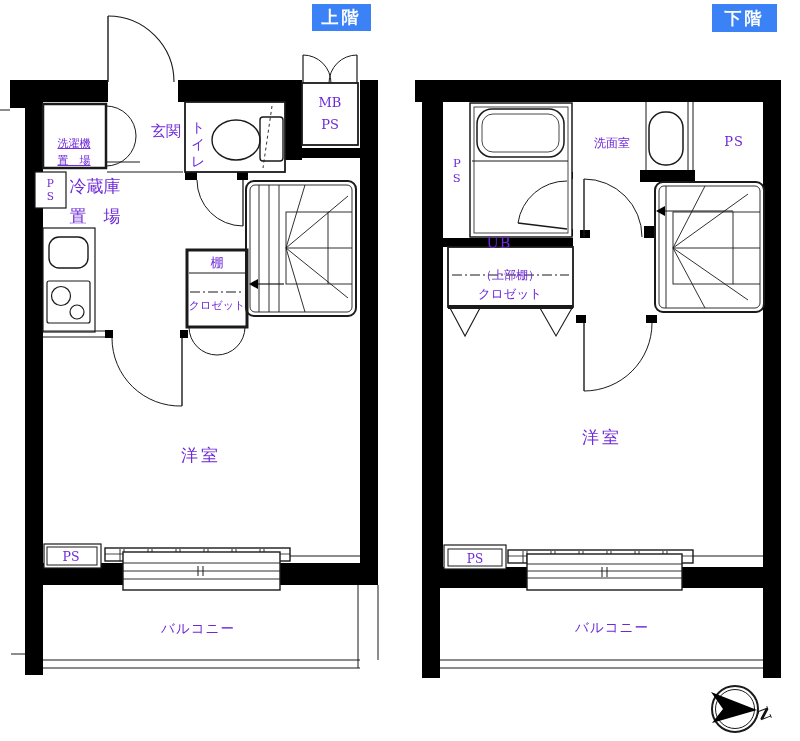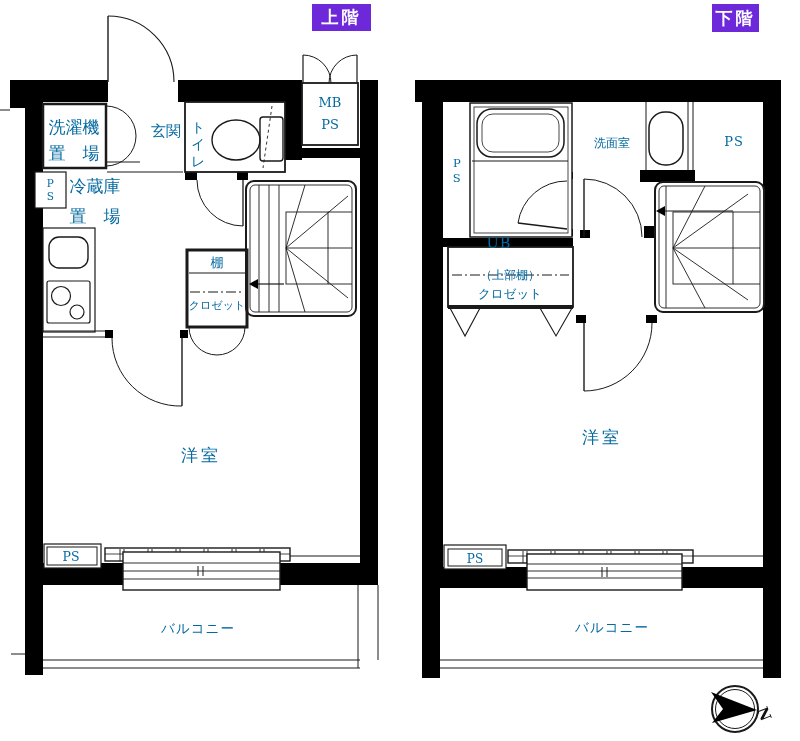--- a/index.html
+++ b/index.html
@@ -3,27 +3,27 @@
 <meta charset="utf-8">
 <style>
   html,body{margin:0;padding:0;background:#fff;}
   .stage{
     position:relative;width:800px;height:741px;background:#ffffff;
     font-family:"DejaVu Serif","Liberation Serif",serif;color:#111;overflow:hidden;
   }
   .stage svg{position:absolute;left:0;top:0;}
   .lbl{
     position:absolute;transform:translate(-50%,-50%);
-    text-align:center;white-space:pre-line;line-height:1.55;color:#0369a1;
+    text-align:center;white-space:pre-line;line-height:1.55;color:#6d28d9;
   }
   .vert{
     writing-mode:vertical-rl;text-orientation:upright;letter-spacing:2px;line-height:1;
   }
   .badge{
-    position:absolute;background:#6d28d9;color:#fff;display:flex;
+    position:absolute;background:#3b82f6;color:#fff;display:flex;
     align-items:center;justify-content:center;font-weight:bold;
     font-size:17px;letter-spacing:3px;
   }
   .north{
     position:absolute;transform:translate(-50%,-50%) rotate(68deg);
     font-weight:bold;font-size:15px;
   }
 </style>
 </head>
 <body>
@@ -243,23 +243,23 @@
   </g>
 
   <g fill="none" stroke="#1a1a1a">
     <circle cx="735" cy="709" r="23" stroke-width="2"></circle>
     <circle cx="735" cy="709" r="19.5" stroke-width="1"></circle>
     <polygon points="757,710 711,692 723,709 712,723" fill="#000" stroke="none"></polygon>
   </g>
 </svg>
 
   <div class="badge" style="left:312px;top:4px;width:59px;height:27px;">上階</div>
-  <div class="badge" style="left:712px;top:4px;width:47px;height:28px;">下階</div>
-
-  <div class="lbl" style="left:74px;top:140px;font-size:17px;">洗濯機
+  <div class="badge" style="left:712px;top:4px;width:65px;height:28px;">下階</div>
+
+  <div class="lbl" style="left:74px;top:152px;font-size:11px;text-decoration:underline;">洗濯機
 置　場</div>
   <div class="lbl" style="left:146px;top:132px;font-size:15px;margin-left:20px;">玄関</div>
   <div class="lbl vert" style="left:198px;top:138px;font-size:13.5px;">トイレ</div>
   <div class="lbl" style="left:330px;top:114px;font-size:13px;line-height:1.7;">MB
 PS</div>
   <div class="lbl vert" style="left:50px;top:190px;font-size:10.5px;letter-spacing:1px;">PS</div>
   <div class="lbl" style="left:95px;top:202px;font-size:17px;line-height:1.75;">冷蔵庫
 置　場</div>
   <div class="lbl" style="left:217px;top:263px;font-size:13px;">棚</div>
   <div class="lbl" style="left:217px;top:306px;font-size:11px;">クロゼット</div>

